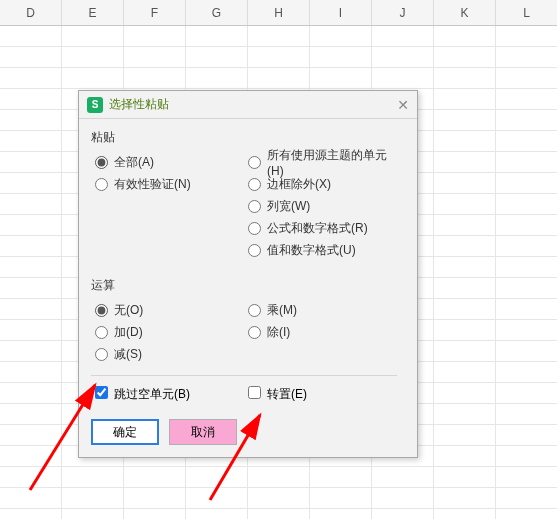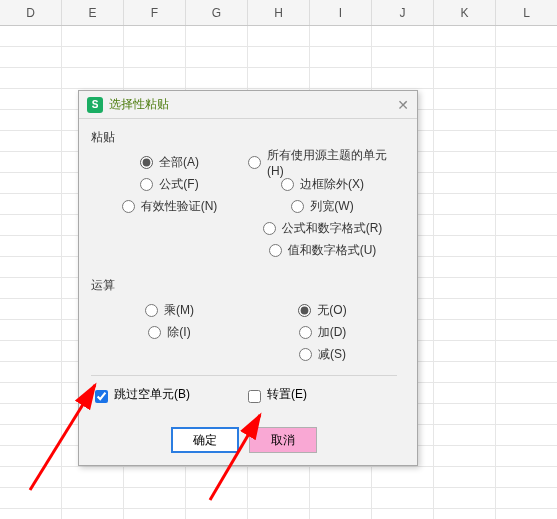--- a/index.html
+++ b/index.html
@@ -92,45 +92,44 @@
     display: flex;
     border-top: 1px solid transparent;
   }
   .col {
     flex: 1;
   }
   .opt {
     display: flex;
     align-items: center;
     height: 22px;
-    justify-content: center;
   }
   .opt input[type=radio], .opt input[type=checkbox] {
     margin: 0 6px 0 4px;
     width: 13px; height: 13px;
     accent-color: #555;
   }
   .opt label { color: #333; font-size: 12px; }
   .checks {
     display: flex;
     margin-top: 10px;
     border-top: 1px solid #d5d5d5;
     padding-top: 10px;
   }
   .check {
     display: flex;
-    align-items: flex-end;
+    align-items: flex-start;
     flex: 1;
   }
   .check input { margin: 0 6px 0 4px; accent-color: #1a73e8; }
   .buttons {
     display: flex;
-    justify-content: center;
+    justify-content: flex-start;
     gap: 10px;
-    margin-top: 24px;
+    margin-top: 16px;
   }
   .btn {
     width: 68px;
     height: 26px;
     background: #f9a8d4;
     border: 1px solid #b0b0b0;
     font-size: 12px;
     cursor: pointer;
   }
   .btn.primary {
@@ -447,24 +446,20 @@
   <div class="body">
     <div class="section-label">粘贴</div>
     <div class="section-box">
       <div class="col">
         <div class="opt">
             <input type="radio" name="paste" checked="" style="">
             <label>全部(A)</label>
           </div>
         <div class="opt">
             <input type="radio" name="paste" style="">
-            <label>公式(F)</label>
-          </div>
-        <div class="opt">
-            <input type="radio" name="paste" style="">
             <label>有效性验证(N)</label>
           </div>
       </div>
       <div class="col">
         <div class="opt">
             <input type="radio" name="paste" style="">
             <label>所有使用源主题的单元(H)</label>
           </div>
         <div class="opt">
             <input type="radio" name="paste" style="">
@@ -482,40 +477,40 @@
             <input type="radio" name="paste" style="">
             <label>值和数字格式(U)</label>
           </div>
       </div>
     </div>
 
     <div class="section-label" style="margin-top:16px;">运算</div>
     <div class="section-box">
       <div class="col">
         <div class="opt">
+            <input type="radio" name="op" checked="" style="">
+            <label>无(O)</label>
+          </div>
+        <div class="opt">
+            <input type="radio" name="op" style="">
+            <label>加(D)</label>
+          </div>
+        <div class="opt">
+            <input type="radio" name="op" style="">
+            <label>减(S)</label>
+          </div>
+      </div>
+      <div class="col">
+        <div class="opt">
             <input type="radio" name="op" style="">
             <label>乘(M)</label>
           </div>
         <div class="opt">
             <input type="radio" name="op" style="">
             <label>除(I)</label>
-          </div>
-      </div>
-      <div class="col">
-        <div class="opt">
-            <input type="radio" name="op" checked="" style="">
-            <label>无(O)</label>
-          </div>
-        <div class="opt">
-            <input type="radio" name="op" style="">
-            <label>加(D)</label>
-          </div>
-        <div class="opt">
-            <input type="radio" name="op" style="">
-            <label>减(S)</label>
           </div>
       </div>
     </div>
 
     <div class="checks">
       <div class="check">
         <input type="checkbox" checked="" style="">
         <label>跳过空单元(B)</label>
       </div>
       <div class="check">

